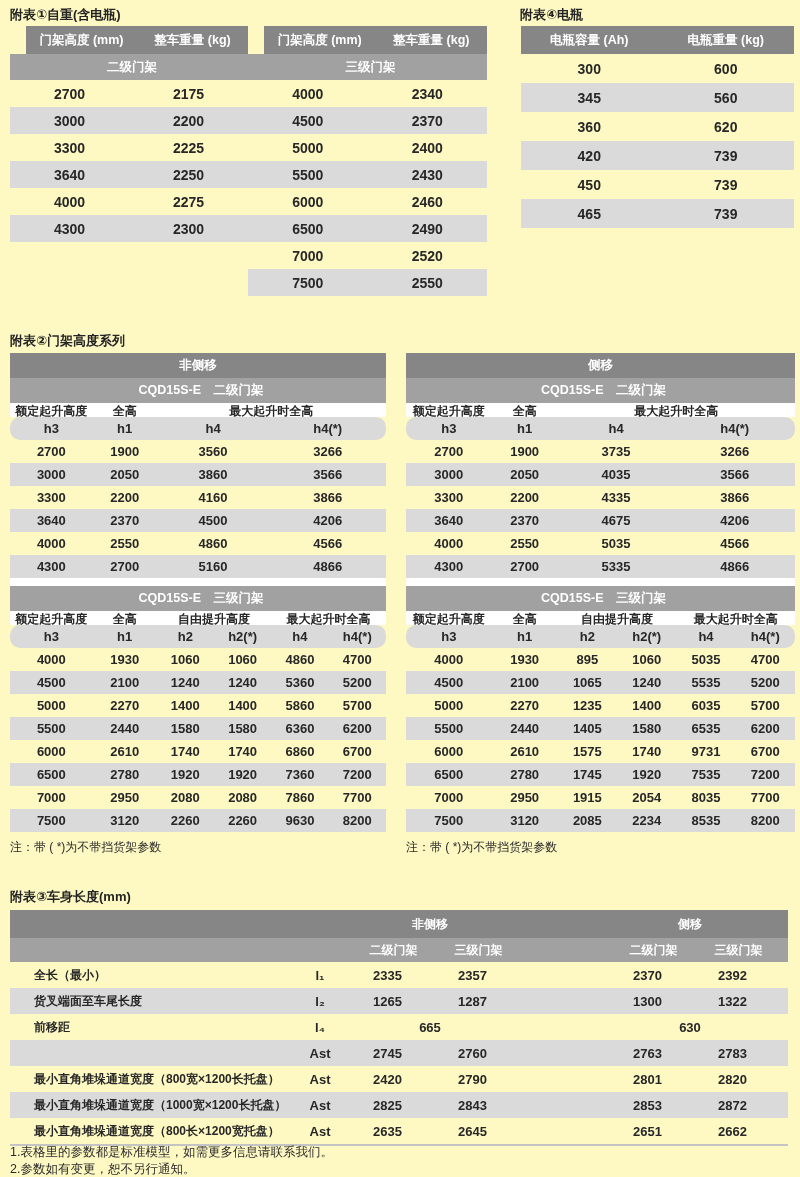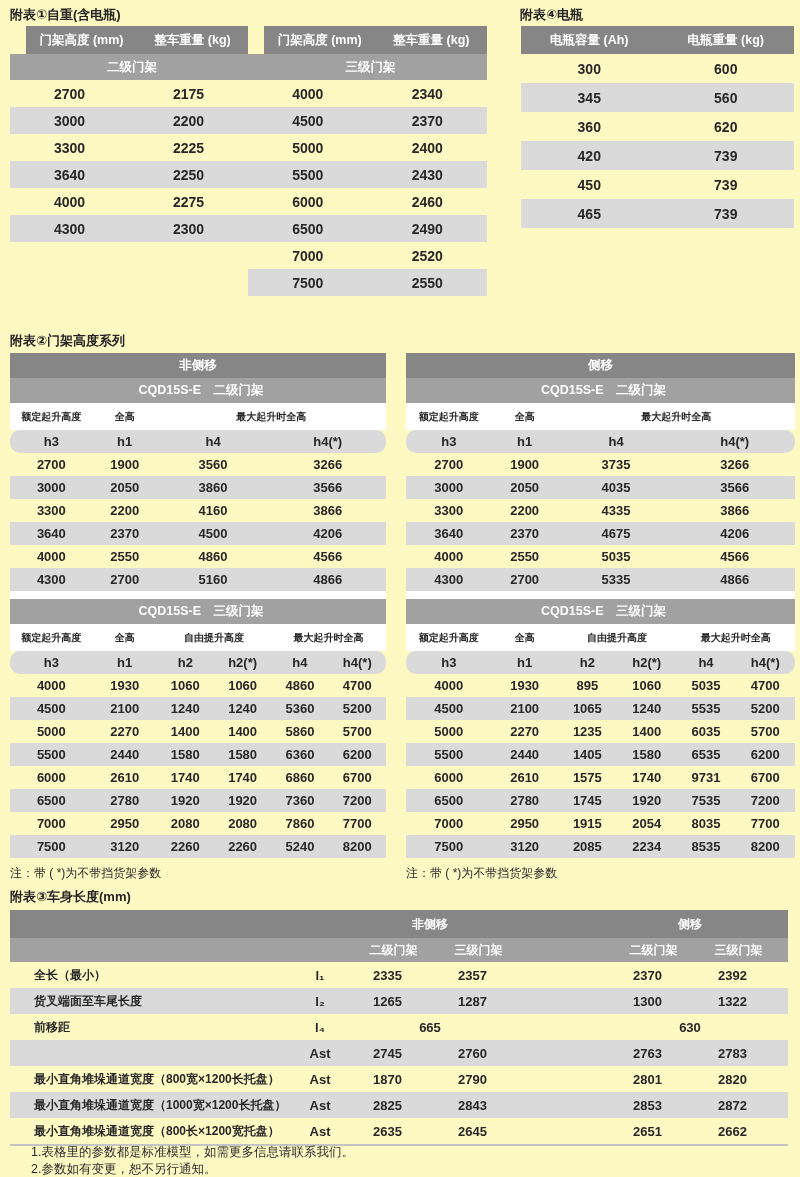--- a/index.html
+++ b/index.html
@@ -25,42 +25,42 @@
   .t1-head { grid-template-columns:1fr 1fr; height:28px; font-size:12.5px;margin-left:16px; }
   .t1-group { height:26px; font-size:12.5px; }
   .t1-row { grid-template-columns:1fr 1fr; height:27px; font-size:14px; font-weight:bold; }
   .t4-head { grid-template-columns:1fr 1fr; height:28px; font-size:12.5px; }
   .t4-row { grid-template-columns:1fr 1fr; height:29px; font-size:14px; font-weight:bold; }
 
   
   .t2-band { height:25px; font-size:12.5px; }
   .t2-row4 { grid-template-columns:22% 17% 30% 31%; }
   .t2-row6 { grid-template-columns:22% 17% 15.25% 15.25% 15.25% 15.25%; }
-  .t2-colhdr { height:27px; font-size:10px; font-weight:bold; background:#fff; }
+  .t2-colhdr { height:14px; font-size:12px; font-weight:bold; background:#fff; }
   .t2-symrow { height:23px; font-size:13px; font-weight:bold; background:var(--row-alt,#dadada);border-radius:10px; }
   .t2-data { height:23px; font-size:13px; font-weight:bold; }
   .t2-gap { height:8px; background:#fff; }
   .t2-note { margin-top:7px; font-size:12px; text-align:left; color:#2b2b2b; }
   .span2-34 { grid-column:3 / 5; }
   .span2-56 { grid-column:5 / 7; }
 
   
   .t3-row { grid-template-columns:285px 50px 85px 85px 90px 85px 85px 13px; }
   .t3-bands { height:28px; font-size:12px; }
   .t3-subh { height:24px; font-size:12px; }
   .t3-data { height:26px; font-size:13px; font-weight:bold; }
   .c-label { grid-column:1; text-align:left; padding-left:24px; font-size:12px; font-weight:bold; }
   .c-sym  { grid-column:2; }
   .c-v1 { grid-column:3; } .c-v2 { grid-column:4; }
   .c-v3 { grid-column:6; } .c-v4 { grid-column:7; }
   .c-ns2 { grid-column:3 / 5; } .c-ss2 { grid-column:6 / 8; }
   .t3-c-ns { grid-column:3 / 5; } .t3-c-ss { grid-column:6 / 8; }
   .t3-bottomline { height:2px; background:#c4c4c4; }
 
-  .footer { font-size:12.5px; line-height:17px; color:#2b2b2b; text-align:left;margin-left:21px; }
+  .footer { font-size:12.5px; line-height:17px; color:#2b2b2b; text-align:left; }
 </style>
 </head>
 <body>
 
 <div class="page">
 
   <div class="abs sec-title" style="left:10px; top:6px;">附表①自重(含电瓶)</div>
   <div class="abs t1-wrap" style="left:10px; top:26px; width:477px;">
     <div style="width:238px;">
       <div class="row band-dark t1-head">
@@ -302,21 +302,21 @@
         <div>2080</div>
         <div>2080</div>
         <div>7860</div>
         <div>7700</div>
       </div>
         <div class="row t2-row6 t2-data">
         <div>7500</div>
         <div>3120</div>
         <div>2260</div>
         <div>2260</div>
-        <div>5240</div>
+        <div>9630</div>
         <div>8200</div>
       </div>
       </div>
     <div class="t2-note">注：带 ( *)为不带挡货架参数</div>
   </div>
 
   <div class="abs" style="left:406px; top:353px; width:389px;">
     <div class="band-dark t2-band">侧移</div>
     <div class="band-mid t2-band">CQD15S-E　二级门架</div>
     <div class="row t2-row4 t2-colhdr">
@@ -493,21 +493,21 @@
       <div class="row t3-row t3-data">
         <div class="c-sym">Ast</div>
         <div class="c-v1">2745</div>
         <div class="c-v2">2760</div>
         <div class="c-v3">2763</div>
         <div class="c-v4">2783</div>
       </div>
       <div class="row t3-row t3-data">
         <div class="c-label">最小直角堆垛通道宽度（800宽×1200长托盘）</div>
         <div class="c-sym">Ast</div>
-        <div class="c-v1">1870</div>
+        <div class="c-v1">2420</div>
         <div class="c-v2">2790</div>
         <div class="c-v3">2801</div>
         <div class="c-v4">2820</div>
       </div>
       <div class="row t3-row t3-data">
         <div class="c-label">最小直角堆垛通道宽度（1000宽×1200长托盘）</div>
         <div class="c-sym">Ast</div>
         <div class="c-v1">2825</div>
         <div class="c-v2">2843</div>
         <div class="c-v3">2853</div>

